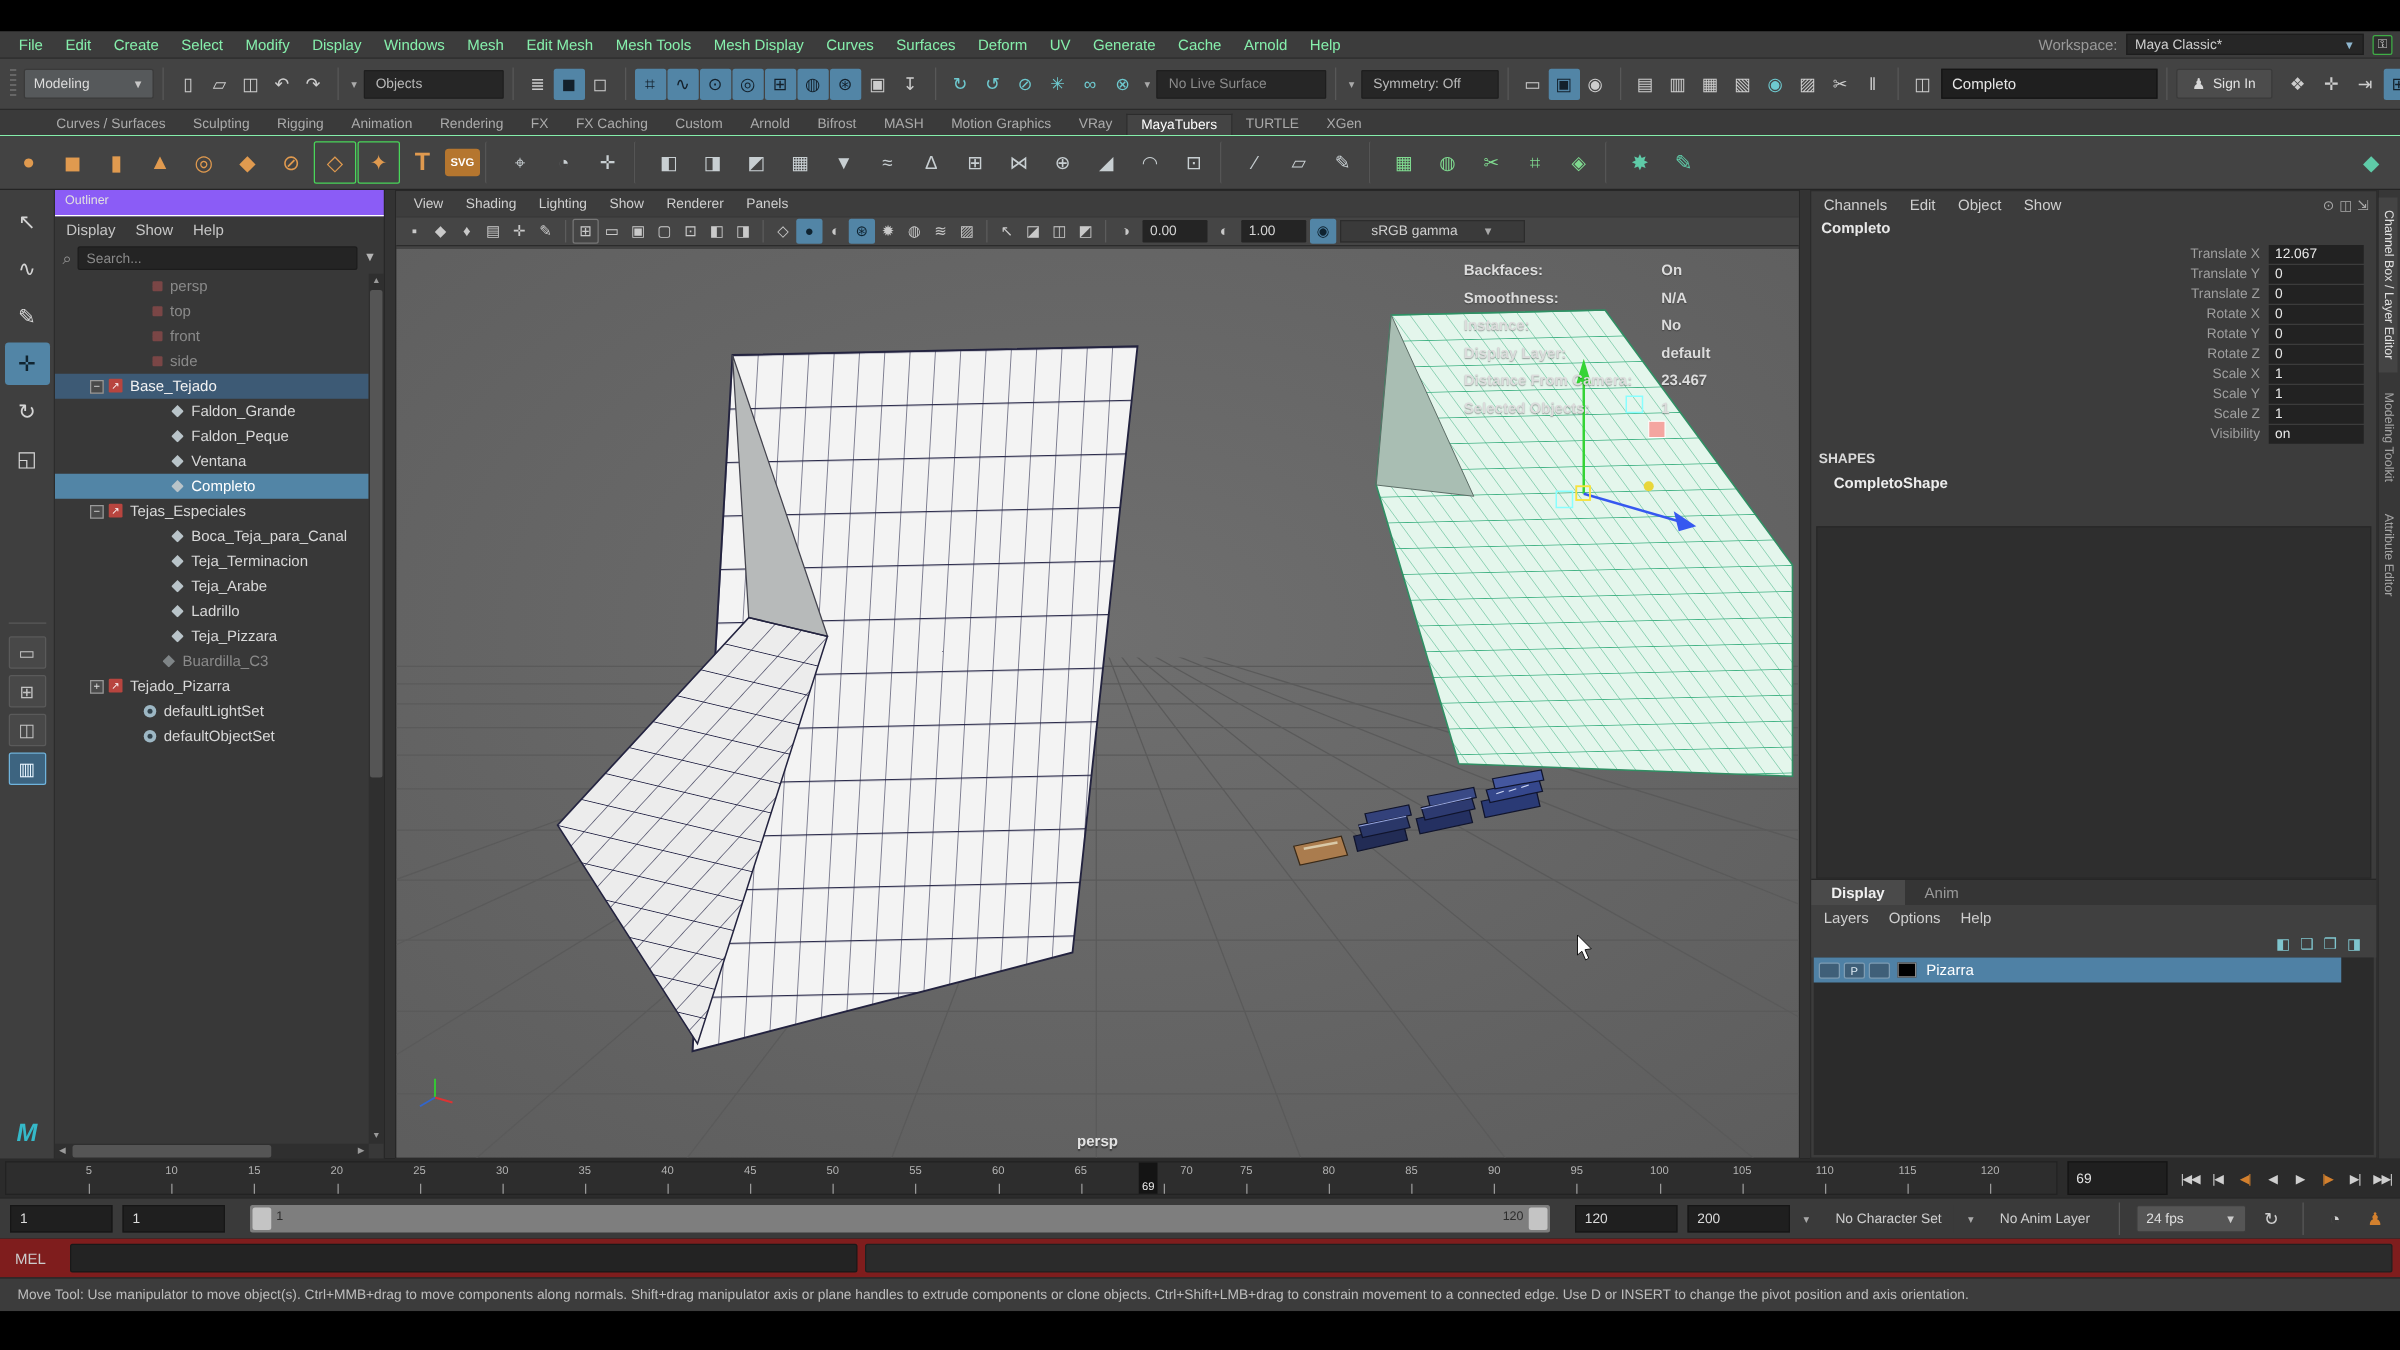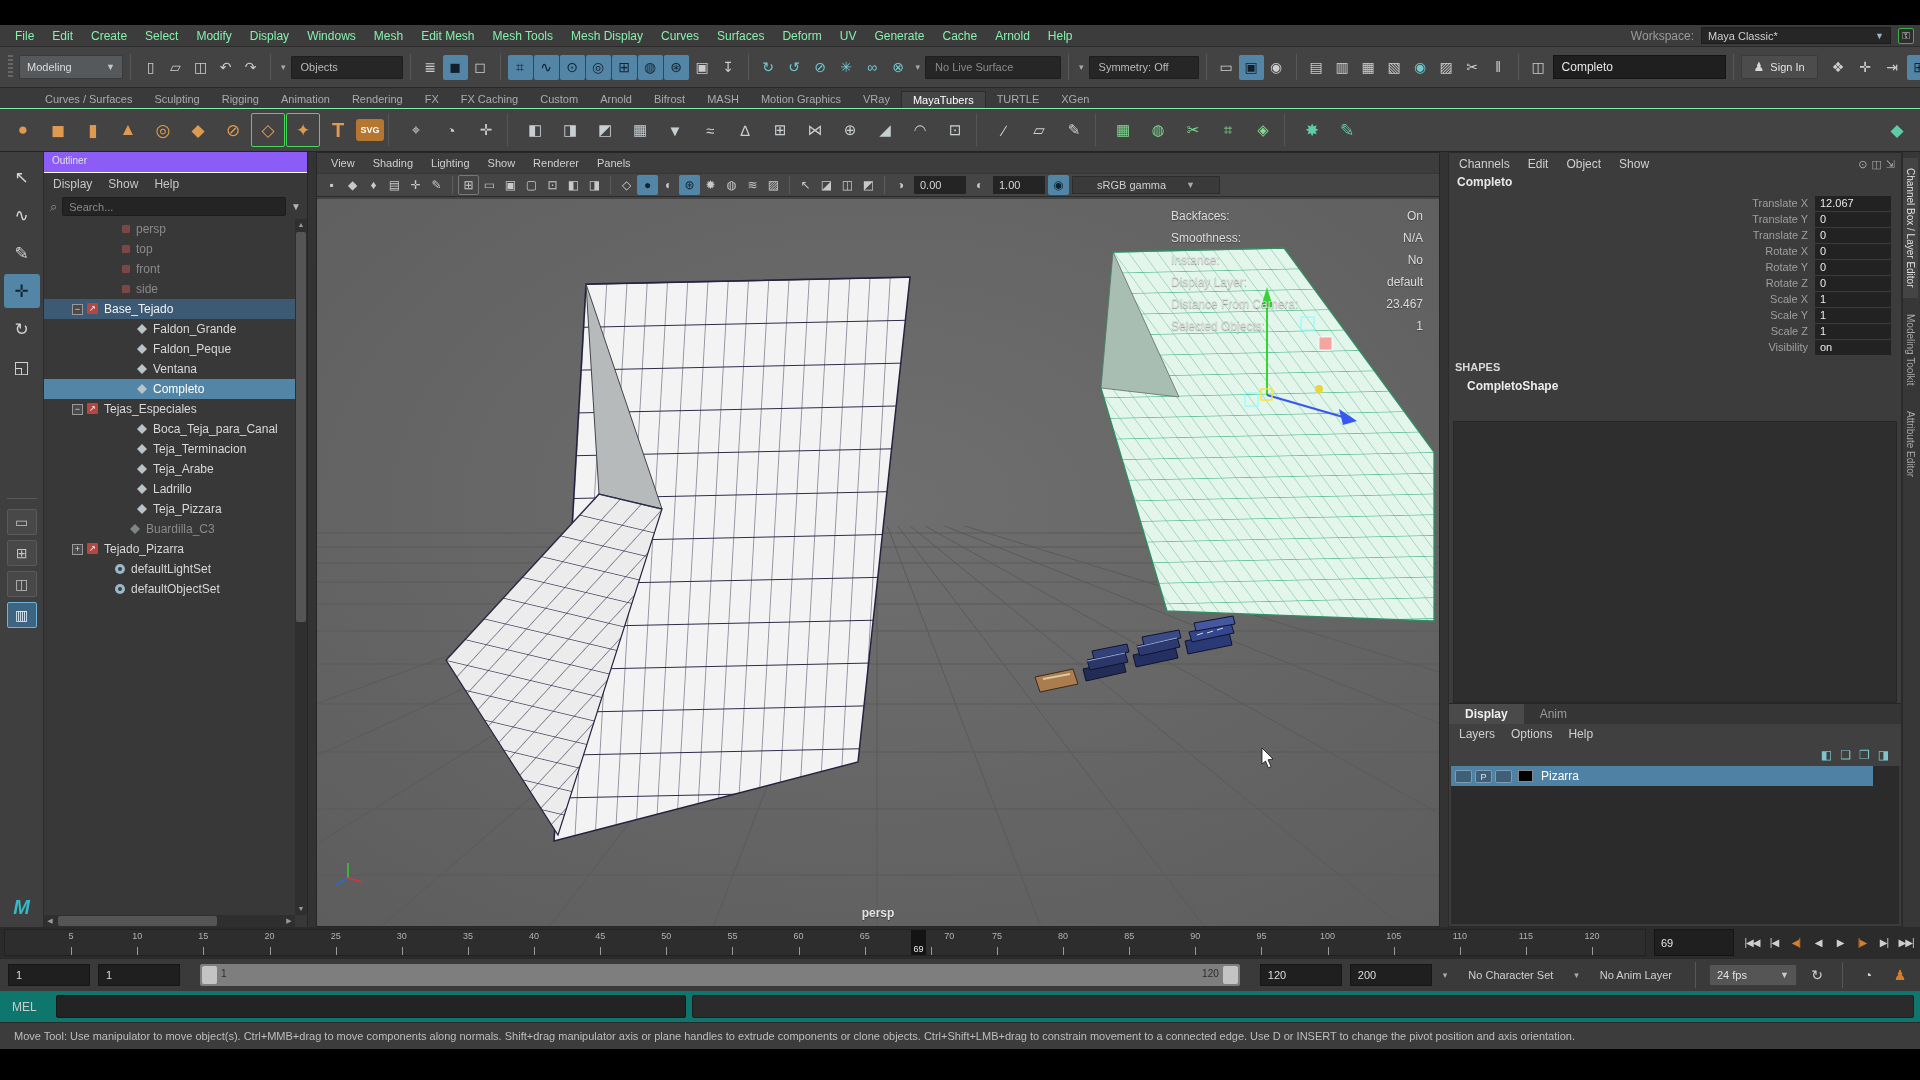--- a/index.html
+++ b/index.html
@@ -125,22 +125,22 @@
   .vp-ico.framed { border:1px solid #777; }
   .vp-sep { width:1px; height:18px; background:#5c5c5c; margin:0 4px; flex:none; }
   .vp-num { width:52px; height:18px; background:#242424; color:#d5d5d5; display:flex; align-items:center;
             padding:0 6px; margin:0 2px; border-radius:1px; }
   .vp-gamma { width:148px; height:18px; background:#3a3a3a; border:1px solid #2c2c2c; color:#cfcfcf;
               display:flex; align-items:center; padding:0 24px; margin-left:2px; }
   .vp-gamma .caret { margin-left:auto; color:#aaa; font-size:9px; }
   .vp-scene { position:absolute; left:0; top:46px; right:0; bottom:0; overflow:hidden; }
   .vp-scene svg { position:absolute; inset:0; }
   .hud { position:absolute; top:10px; right:16px; width:252px; pointer-events:none; }
-  .hud-row { display:flex; height:22px; font-size:12px; font-weight:normal; color:#dcdcdc;
-             text-shadow:0 1px 1px rgba(0,0,0,.35);justify-content:space-between; }
+  .hud-row { display:flex; height:22px; font-size:12px; font-weight:bold; color:#dcdcdc;
+             text-shadow:0 1px 1px rgba(0,0,0,.35); }
   .hud-row .hl { width:158px; }
   .persp-label { position:absolute; bottom:6px; left:0; right:0; text-align:center; color:#e2e2e2;
                  font-size:12px; font-weight:bold; text-shadow:0 1px 1px rgba(0,0,0,.4); }
 
   
   .rightpanel { position:absolute; left:1448px; top:0; width:454px; height:775px; background:#3c3c3c; border:1px solid #2b2b2b; }
   .cb-menus { height:22px; display:flex; gap:18px; align-items:center; padding-left:10px; color:#cfcfcf; font-size:12px; }
   .cb-menus .cb-right { margin-left:auto; display:flex; gap:4px; padding-right:6px; }
   .cb-right span { color:#a8a8a8; font-size:11px; }
   .cb-object { height:20px; color:#e8e8e8; font-size:12px; font-weight:bold; padding-left:8px; }
@@ -194,21 +194,21 @@
   .rs-handle.l { left:2px; } .rs-handle.r { right:2px; }
   .rs-lab { position:absolute; top:4px; font-size:10px; color:#2d2d2d; }
   .rs-lab.l { left:21px; } .rs-lab.r { right:21px; }
   .rs-dd { height:22px; display:flex; align-items:center; padding:0 10px; color:#cfcfcf; flex:none; background:#3a3a3a; }
   .fps-dd { width:88px; height:22px; background:#555; border:1px solid #3c3c3c; border-radius:2px;
             display:flex; align-items:center; padding:0 7px; color:#e0e0e0; flex:none; }
   .fps-dd .caret { margin-left:auto; font-size:9px; color:#ccc; }
   .rs-ico { width:24px; text-align:center; color:#cfcfcf; font-size:14px; flex:none; }
   .rs-ico.org { color:#d3802e; }
 
-  .commandline { position:absolute; left:0; top:991px; width:1920px; height:31px; background:#0f766e;
+  .commandline { position:absolute; left:0; top:991px; width:1920px; height:31px; background:#7f1d1d;
                  display:flex; align-items:center; padding:0 6px; gap:6px; }
   .cl-label { width:44px; color:#cccccc; font-size:12px; padding-left:6px; }
   .cl-input { width:630px; height:23px; background:#232323; border:1px solid #191919; border-radius:2px; color:#ddd;
               font-family:"Liberation Mono", monospace; font-size:11px; padding:0 6px; }
   .cl-results { flex:1; height:23px; background:#2b2b2b; border:1px solid #202020; border-radius:2px; }
 
   .helpline { position:absolute; left:0; top:1022px; width:1920px; height:27px; background:#3c3c3c;
               border-top:1px solid #2a2a2a; color:#bdbdbd; font-size:11px; line-height:26px; padding-left:14px;
               white-space:nowrap; overflow:hidden; }
   .bottomblack { position:absolute; left:0; top:1049px; width:1920px; height:31px; background:#000; }

